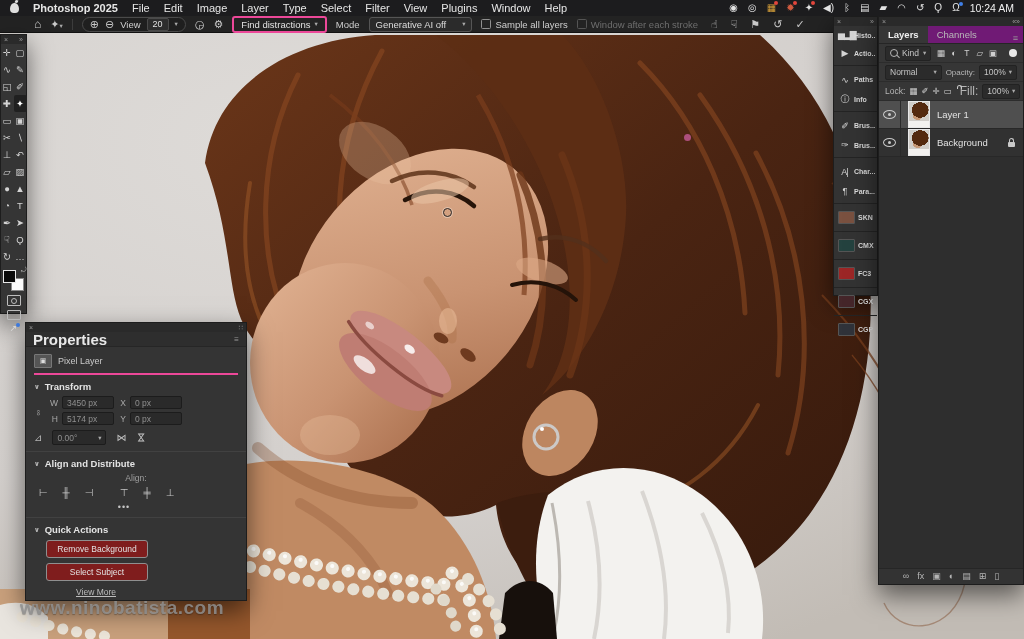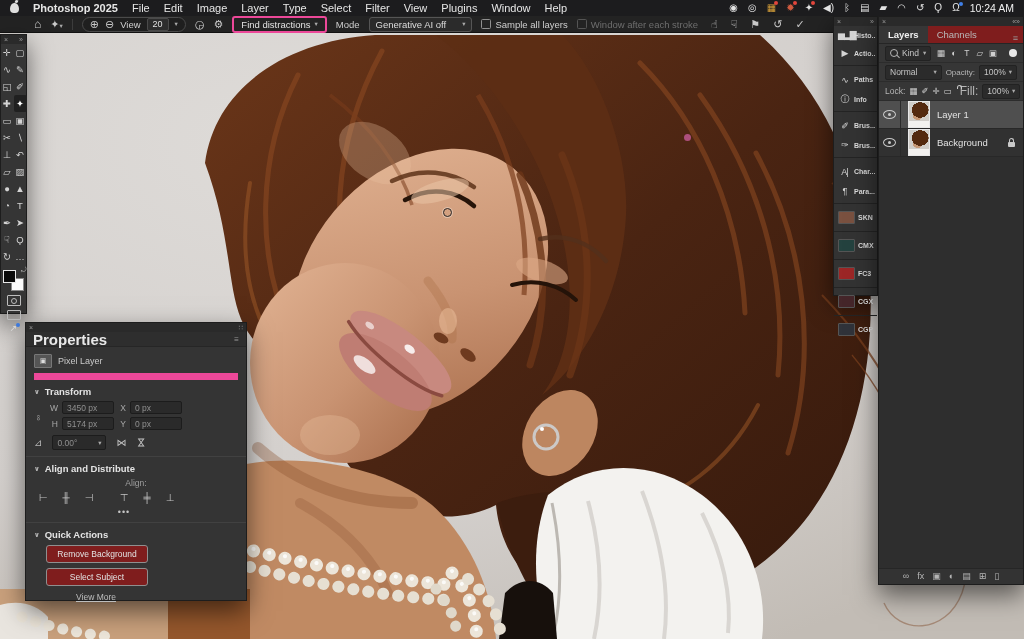--- a/index.html
+++ b/index.html
@@ -45,21 +45,21 @@
   .qmask{width:12px;height:9px;border:1px solid #bdbdbd;border-radius:1px;position:relative;}
   .qmask::after{content:"";position:absolute;left:3px;top:1.5px;width:4px;height:4px;border:1px solid #bdbdbd;border-radius:50%;}
   .smode{width:12px;height:8px;border:1px solid #bdbdbd;border-radius:1px;}
   .shareic{position:relative;font-size:9px;}
   
   .props-float{left:25px;top:322px;width:222px;height:279px;background:#343434;}
   .ptabrow{height:14px;background:#2e2e2e;display:flex;align-items:center;justify-content:space-between;padding:0 7px;border-bottom:1px solid #262626;}
   .ptab{font-size:15px;font-weight:bold;color:#e8e8e8;}
   .pmenu{font-size:8px;color:#9a9a9a;}
   .pbody{padding:5px 8px;font-size:9px;color:#c9c9c9;}
-  .pixrow{display:flex;align-items:center;gap:6px;padding:2px 0 5px;border-bottom:7px solid #ec4899;}
+  .pixrow{display:flex;align-items:center;gap:6px;padding:2px 0 5px;border-bottom:2px solid #ec4899;}
   .pixic{width:16px;height:12px;background:#555;border:1px solid #777;border-radius:1px;display:flex;align-items:center;justify-content:center;font-size:7px;color:#ddd;}
   .sechead{display:flex;align-items:center;gap:5px;font-weight:bold;color:#e3e3e3;font-size:9.5px;margin:6px 0 4px;}
   .sechev{font-size:7px;color:#b5b5b5;}
   .tgrid{position:relative;padding-left:16px;}
   .chain{position:absolute;left:2px;top:12px;color:#9a9a9a;font-size:8px;transform:rotate(90deg);}
   .trow{display:flex;align-items:center;gap:4px;margin:3px 0;}
   .tlab{width:8px;color:#a8a8a8;font-size:8.5px;text-align:right;}
   .tinput{width:52px;height:13px;background:#2a2a2a;border:1px solid #1c1c1c;border-radius:2px;color:#8f8f8f;font-size:8.5px;line-height:13px;padding:0 4px;box-sizing:border-box;}
   .anglerow{display:flex;align-items:center;gap:10px;margin:5px 0 6px;padding-left:0px;}
   .angleic{font-size:10px;color:#b5b5b5;}
@@ -76,21 +76,21 @@
   .viewmore span{color:#bdbdbd;font-size:8.5px;text-decoration:underline;}
   
   .dock-float{left:833px;top:16px;width:45px;height:280px;background:#333;}
   .ditem{display:flex;align-items:center;gap:3px;height:18px;padding:0 2px 0 4px;}
   .ditem.sep{border-top:1px solid #242424;margin-top:3px;padding-top:3px;height:21px;}
   .dicon{width:13px;font-size:9px;color:#d5d5d5;text-align:center;letter-spacing:-1px;flex:none;}
   .dthumb{display:none;width:15px;height:11px;border-radius:1px;flex:none;border:1px solid #555;}
   .dlabel{font-size:7px;color:#dcdcdc;white-space:nowrap;overflow:hidden;font-weight:bold;}
   
   .layers-float{left:878px;top:16px;width:146px;height:569px;background:#363636;display:flex;flex-direction:column;}
-  .ltabs{display:flex;align-items:flex-end;background:#7f1d1d;height:17px;border-bottom:1px solid #252525;}
+  .ltabs{display:flex;align-items:flex-end;background:#701a75;height:17px;border-bottom:1px solid #252525;}
   .ltab{padding:0 9px;font-size:9.5px;color:#b9b9b9;height:17px;line-height:17px;}
   .ltab.active{background:#363636;color:#f0f0f0;font-weight:bold;}
   .lmenu{margin-left:auto;margin-right:5px;color:#9a9a9a;font-size:9px;}
   .lrow{display:flex;align-items:center;gap:4px;height:18px;padding:0 6px;border-bottom:1px solid #2c2c2c;font-size:8.5px;color:#c5c5c5;}
   .kindbox{display:flex;align-items:center;gap:4px;background:#2b2b2b;border:1px solid #222;border-radius:2px;height:13px;padding:0 4px;}
   .fic{font-size:8.5px;color:#cfcfcf;width:11px;text-align:center;}
   .ftoggle{margin-left:auto;width:8px;height:8px;border-radius:50%;background:#e8e8e8;}
   .selbox{display:flex;align-items:center;justify-content:space-between;background:#2b2b2b;border:1px solid #222;border-radius:2px;height:13px;padding:0 4px;width:62px;}
   .valbox{display:flex;align-items:center;gap:3px;background:#2b2b2b;border:1px solid #222;border-radius:2px;height:13px;padding:0 4px;}
   .locklabel{color:#b5b5b5;}
@@ -228,20 +228,21 @@
       <path d="M238,512 C300,528 380,544 452,550" stroke="#ffffff" stroke-width="4" stroke-dasharray="0.1 16" opacity="0.8"></path>
       <path d="M452,538 C470,558 478,583 476,604" stroke="#ffffff" stroke-width="4" stroke-dasharray="0.1 16" opacity="0.8"></path>
     </g>
 
     <circle cx="546" cy="404" r="12" fill="none" stroke="#cccccc" stroke-width="3" opacity="0.95"></circle>
     <circle cx="542" cy="396" r="2" fill="#ffffff"></circle>
   </svg>
 
   <div class="cursor"></div>
   <div class="pinkdot"></div>
+  <div class="watermark">www.ninobatista.com</div>
 
   <div class="menubar">
     <span class="apple"></span>
     <span class="appname">Photoshop 2025</span>
     <nav class="mitems">
         <span class="mitem">File</span>
         <span class="mitem">Edit</span>
         <span class="mitem">Image</span>
         <span class="mitem">Layer</span>
         <span class="mitem">Type</span>

